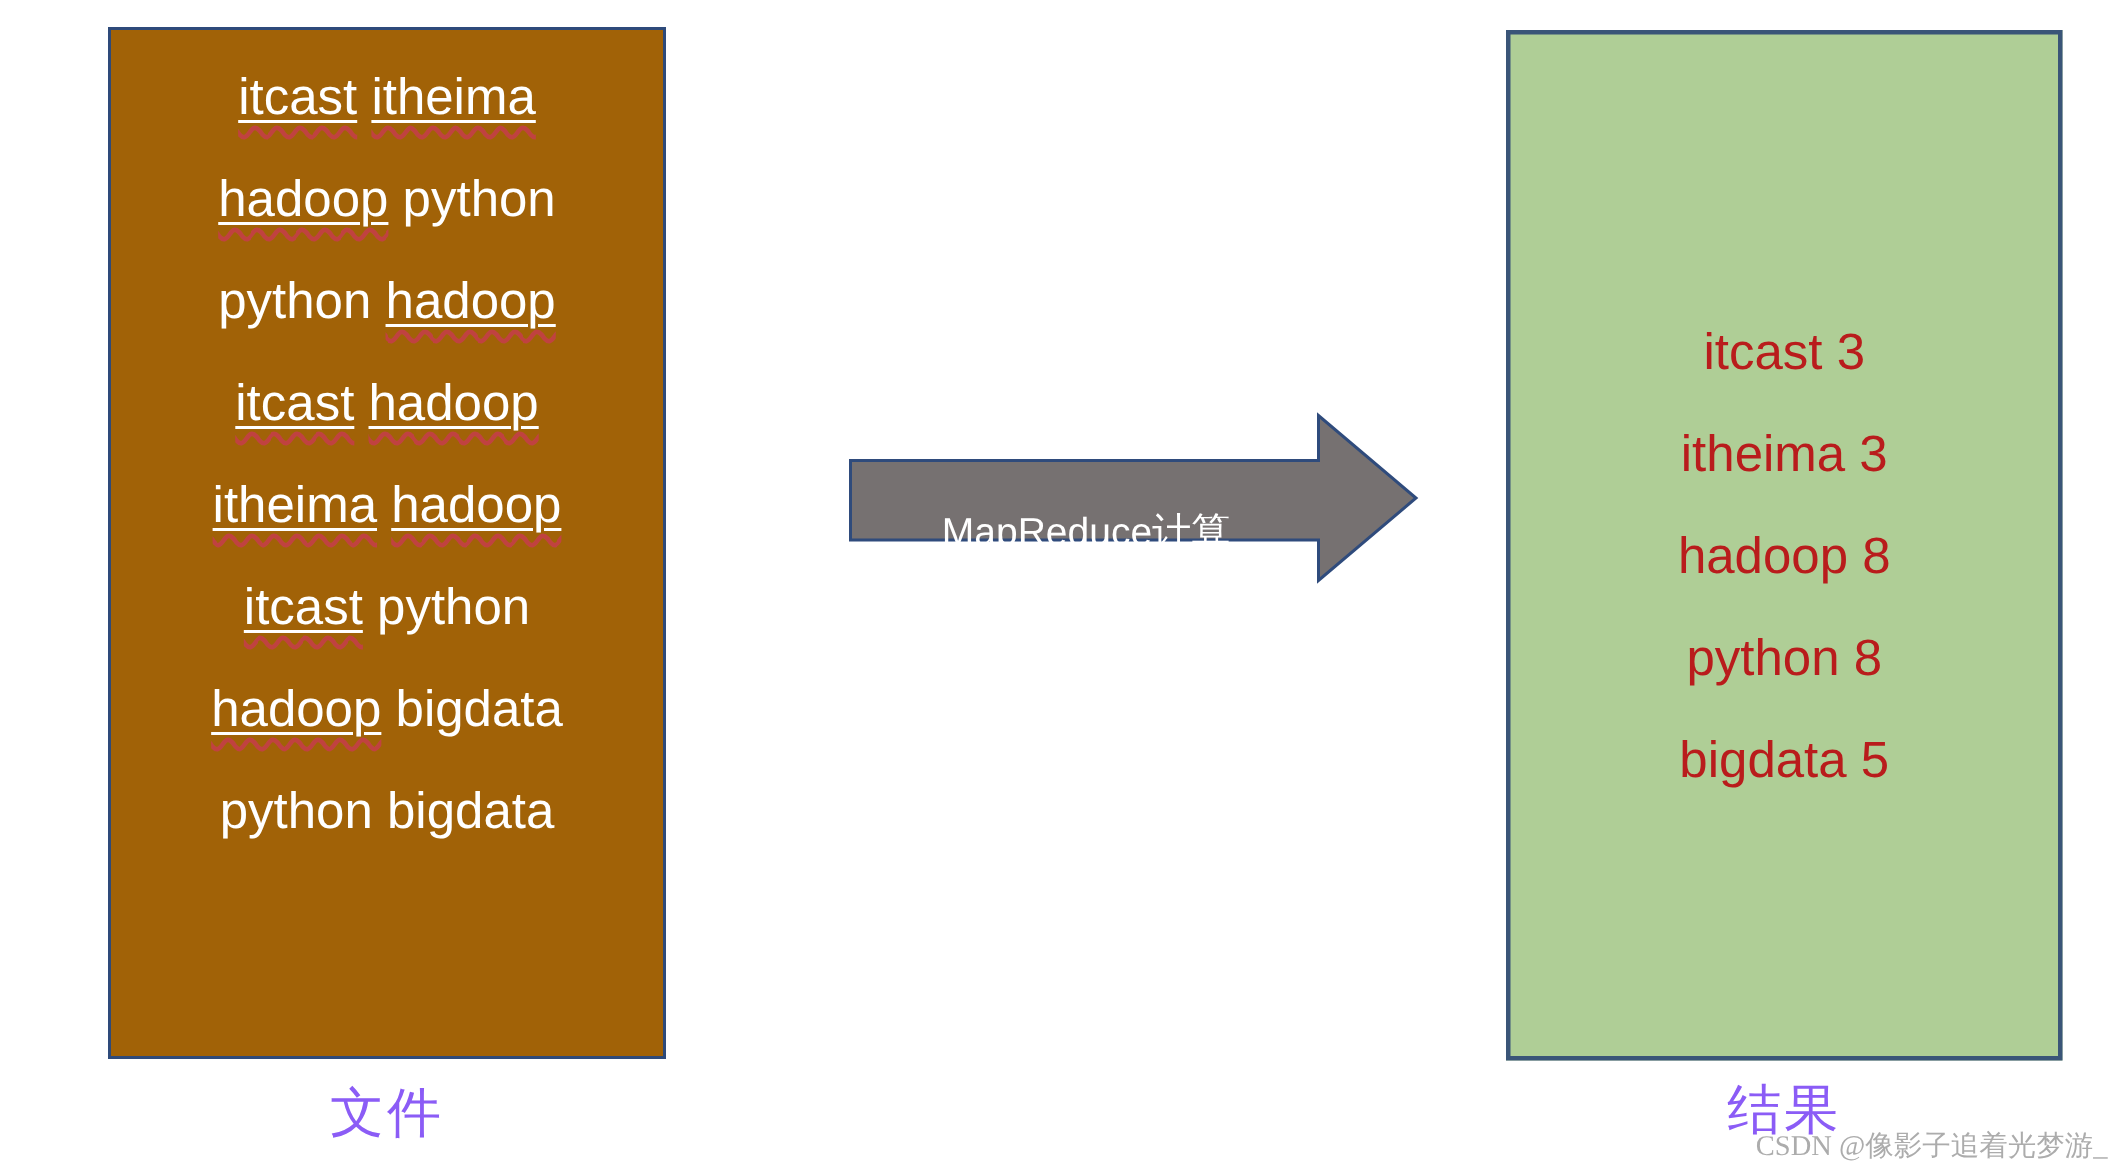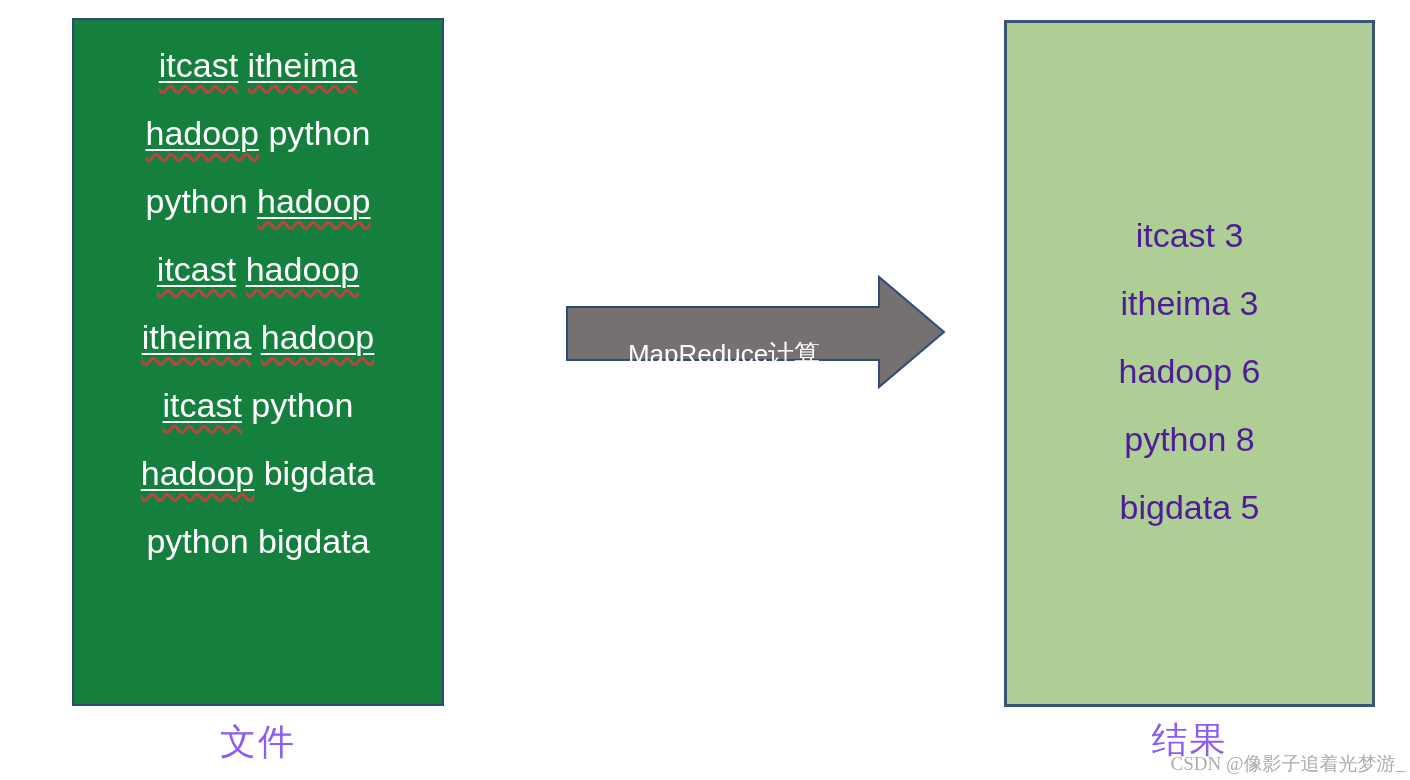--- a/index.html
+++ b/index.html
@@ -94,43 +94,43 @@
     z-index: 0;
     font-family: Liberation Serif, serif;
   }
   .caption { z-index: 1; }
 </style>
 </head>
 <body>
 
 <div class="stage">
 
-  <div class="box source-box" style="background: #15803d; border-color: rgb(46, 74, 122); color: rgb(255, 255, 255);">
+  <div class="box source-box" style="background: #a16207; border-color: rgb(46, 74, 122); color: rgb(255, 255, 255);">
     <div>
         <div class="text-line"><span class="wavy"><span class="uline">itcast</span></span> <span class="wavy"><span class="uline">itheima</span></span></div>
         <div class="text-line"><span class="wavy"><span class="uline">hadoop</span></span> <span>python</span></div>
         <div class="text-line"><span>python</span> <span class="wavy"><span class="uline">hadoop</span></span></div>
         <div class="text-line"><span class="wavy"><span class="uline">itcast</span></span> <span class="wavy"><span class="uline">hadoop</span></span></div>
         <div class="text-line"><span class="wavy"><span class="uline">itheima</span></span> <span class="wavy"><span class="uline">hadoop</span></span></div>
         <div class="text-line"><span class="wavy"><span class="uline">itcast</span></span> <span>python</span></div>
         <div class="text-line"><span class="wavy"><span class="uline">hadoop</span></span> <span>bigdata</span></div>
         <div class="text-line"><span>python</span> <span>bigdata</span></div>
       </div>
   </div>
 
   <svg class="arrow-svg" viewBox="0 0 380 116" aria-hidden="true">
     <polygon points="1,33 313,33 313,3 378,58 313,113 313,86 1,86" fill="#767171" stroke="#2F4B7C" stroke-width="2" stroke-linejoin="miter"></polygon>
   </svg>
   <div class="arrow-label" style="color: rgb(255, 255, 255); margin-top: 21px;">MapReduce计算</div>
 
-  <div class="box result-box" style="background: rgb(175, 206, 150); border-color: rgb(58, 85, 120); color: #4c1d95;">
+  <div class="box result-box" style="background: rgb(175, 206, 150); border-color: rgb(58, 85, 120); color: #b91c1c;">
     <div>
         <div class="text-line">itcast 3</div>
         <div class="text-line">itheima 3</div>
-        <div class="text-line">hadoop 6</div>
+        <div class="text-line">hadoop 8</div>
         <div class="text-line">python 8</div>
         <div class="text-line">bigdata 5</div>
       </div>
   </div>
 
   <div class="caption caption-source">文件</div>
   <div class="caption caption-result">结果</div>
 
   <div class="watermark">CSDN @像影子追着光梦游_</div>
 

